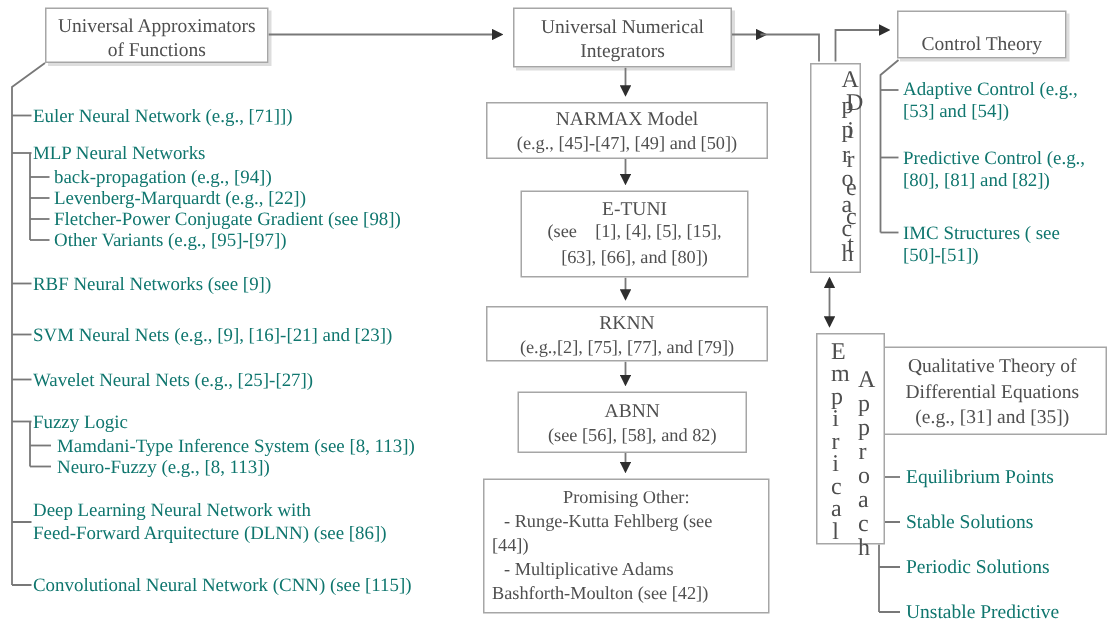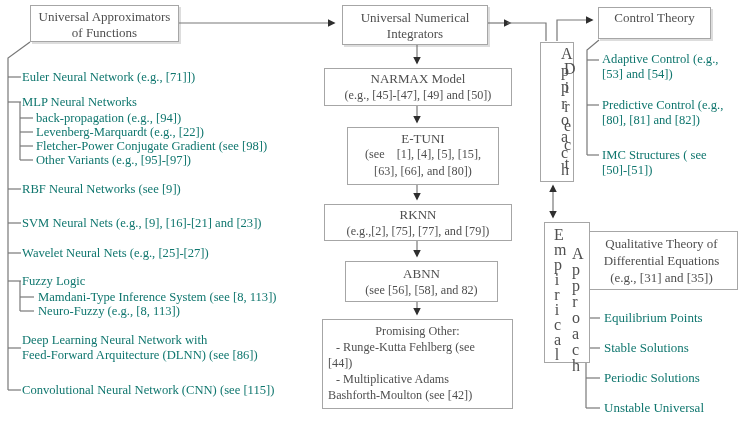--- a/index.html
+++ b/index.html
@@ -83,21 +83,21 @@
   <div class="box shadowed" style="left:30px;top:5px;width:149px;height:37px;padding-top:3px;">
     <div class="bl">Universal Approximators</div>
     <div class="bl">of Functions</div>
   </div>
 
   <div class="box shadowed" style="left:342px;top:5px;width:146px;height:40px;padding-top:4px;">
     <div class="bl">Universal Numerical</div>
     <div class="bl">Integrators</div>
   </div>
 
-  <div class="box shadowed" style="left:598px;top:7px;width:113px;height:32px;padding-top:2px;">
+  <div class="box shadowed" style="left:598px;top:7px;width:113px;height:32px;padding-top:13px;">
     <div class="bl">Control Theory</div>
   </div>
 
   <div class="box" style="left:324px;top:68px;width:188px;height:38px;padding-top:2px;">
     <div class="bl">NARMAX Model</div>
     <div class="bl small">(e.g., [45]-[47], [49] and [50])</div>
   </div>
 
   <div class="box" style="left:347px;top:127px;width:152px;height:58px;padding-top:3px;">
     <div class="bl" style="line-height:15px;">E-TUNI</div>
@@ -166,15 +166,15 @@
     <div>[80], [81] and [82])</div>
   </div>
   <div class="titem" style="left:602px;top:148px;line-height:15px;">
     <div>IMC Structures ( see</div>
     <div>[50]-[51])</div>
   </div>
 
   <div class="titem" style="left:604px;top:311px;font-size:13px;">Equilibrium Points</div>
   <div class="titem" style="left:604px;top:341px;font-size:13px;">Stable Solutions</div>
   <div class="titem" style="left:604px;top:371px;font-size:13px;">Periodic Solutions</div>
-  <div class="titem" style="left:604px;top:401px;font-size:13px;">Unstable Universal</div>
+  <div class="titem" style="left:604px;top:401px;font-size:13px;">Unstable Predictive</div>
 
 </div>
 
 </body></html>

